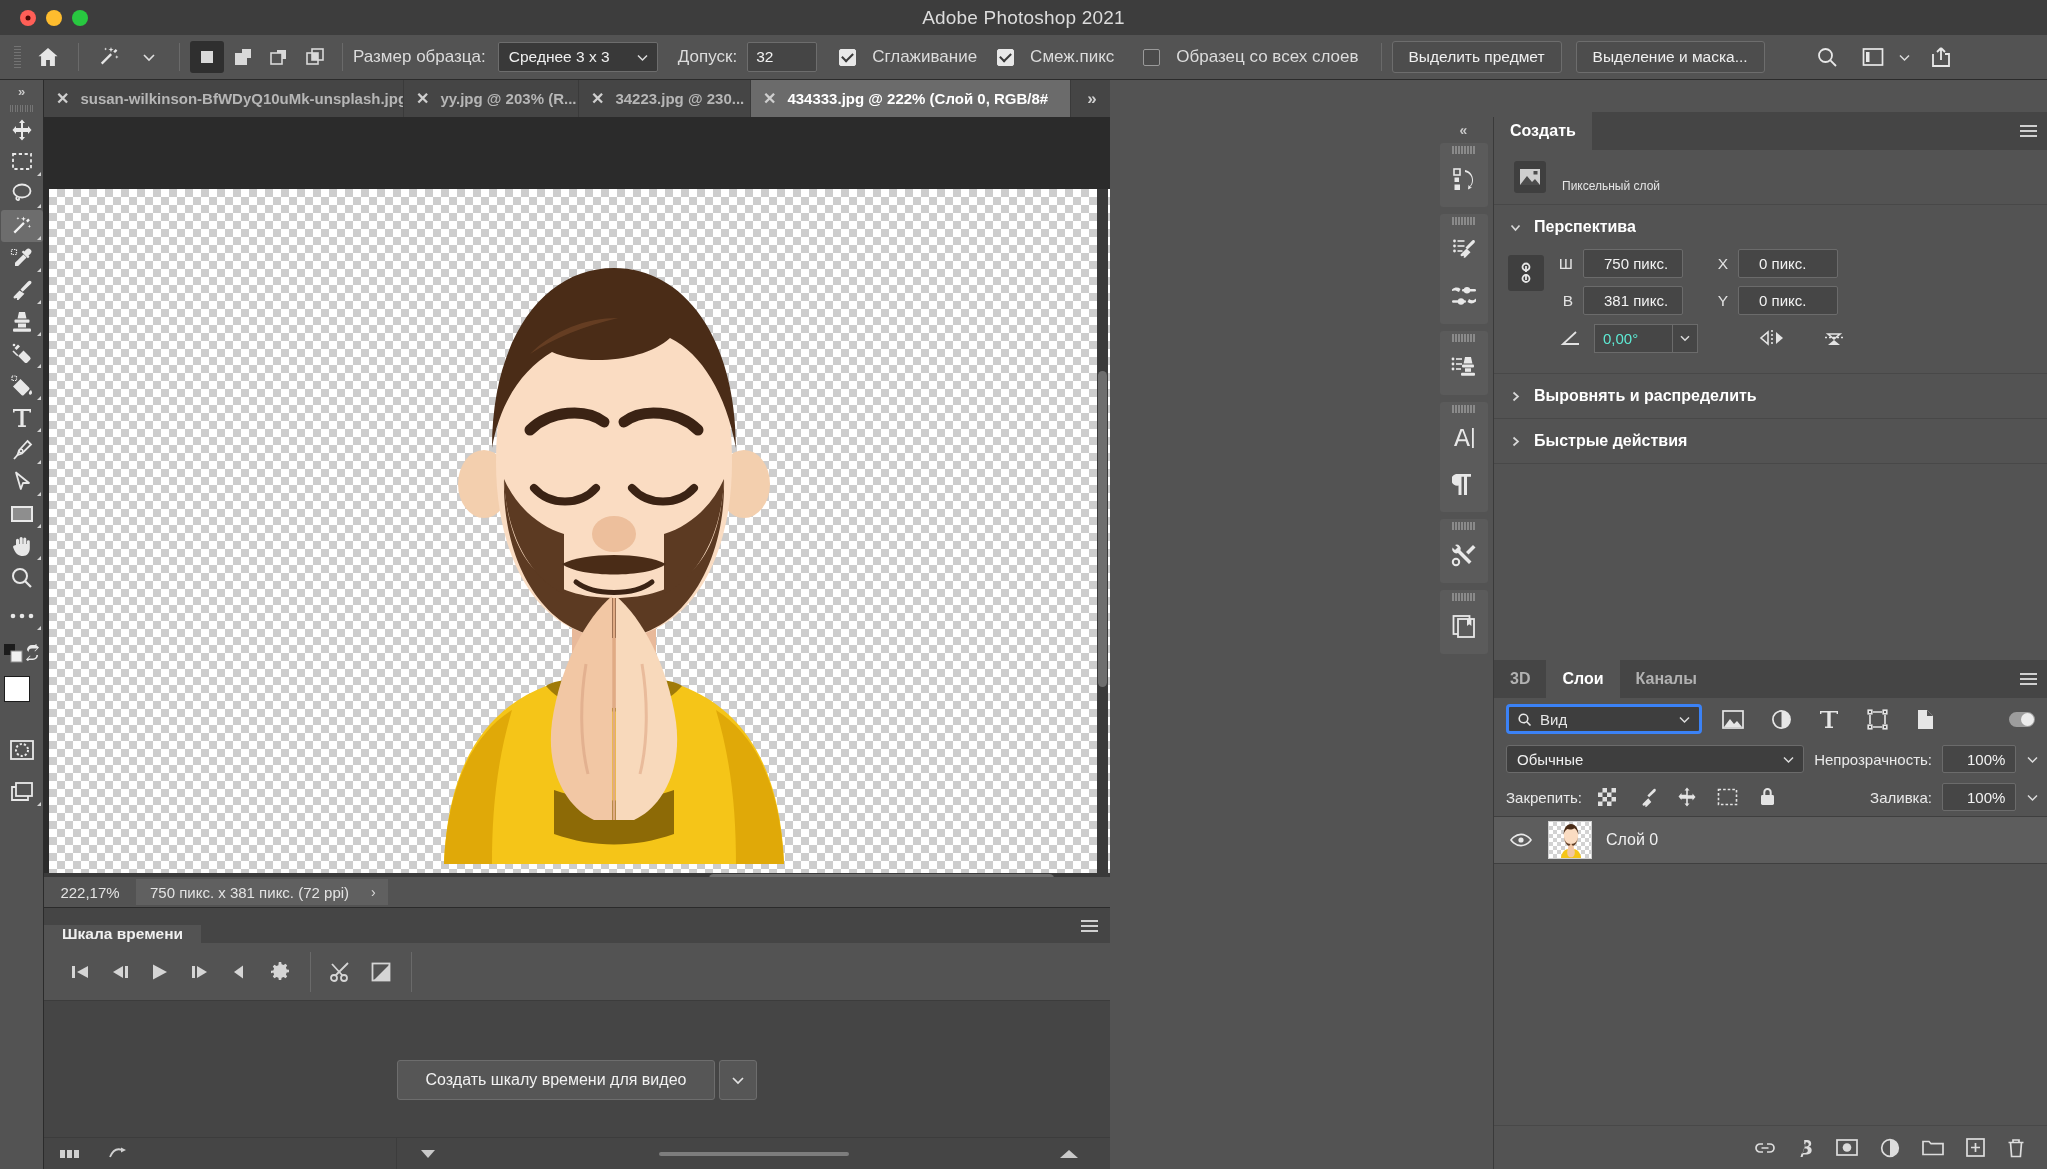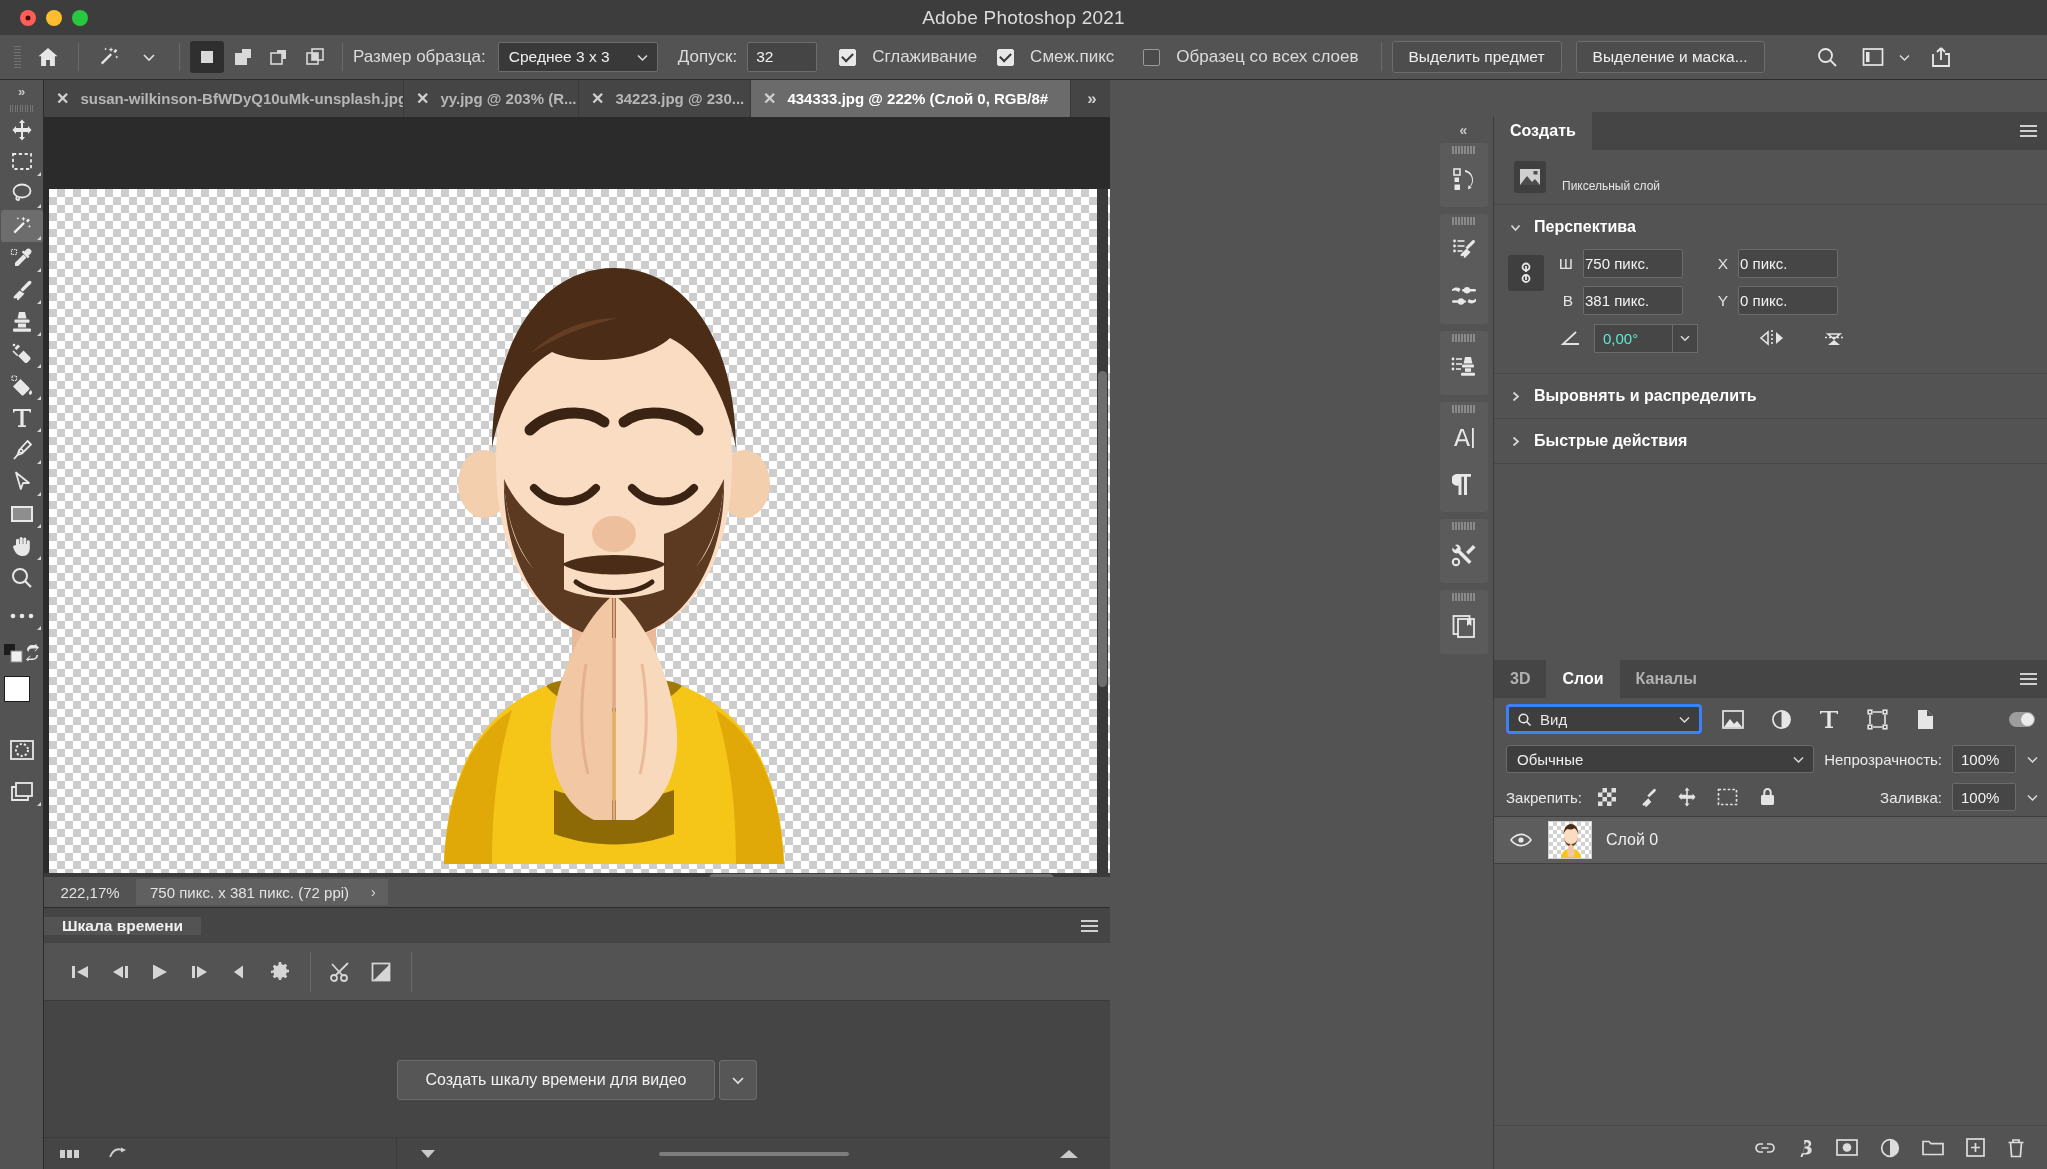--- a/index.html
+++ b/index.html
@@ -152,21 +152,21 @@
   }
   .zoomfield { width: 92px; text-align: center; }
   .docsize { background: #606060; height: 26px; display: flex; align-items: center; gap: 22px; padding: 0 12px 0 14px; }
   .docsize .arrow { font-size: 14px; color: #dadada; }
 
   
   .timeline {
     position: absolute; left: 44px; top: 907px; width: 1066px; height: 262px;
     background: #454545; border-top: 1px solid #2b2b2b;
   }
-  .tl-tabrow { height: 35px; background: #454545; display: flex; align-items: center; position: relative; }
+  .tl-tabrow { height: 35px; background: #454545; display: flex; align-items: flex-end; position: relative; }
   .tl-tab {
     display: flex; align-items: center; padding: 0 18px; background: #535353;
     color: #f0f0f0; font-size: 15.5px; font-weight: bold;
   }
   .tl-menu { position: absolute; right: 12px; top: 50%; transform: translateY(-50%); display: flex; flex-direction: column; gap: 3px; }
   .tl-menu i { display: block; width: 17px; height: 2px; background: #d0d0d0; }
   .tl-controls {
     height: 58px; background: #535353; display: flex; align-items: center; padding-left: 16px; gap: 0;
     border-bottom: 1px solid #3c3c3c;
   }
@@ -222,21 +222,21 @@
   .prop-section { border-bottom: 1px solid #484848; }
   .prop-sec-head { height: 44px; display: flex; align-items: center; gap: 12px; padding-left: 14px; color: #ffffff; font-size: 16px; font-weight: bold; }
   .chev { color: #d8d8d8; font-size: 13px; width: 14px; display: inline-flex; justify-content: center; }
   .xform { padding: 0 14px 20px 14px; display: flex; align-items: flex-start; gap: 14px; }
   .linkbtn { width: 36px; height: 36px; background: #3f3f3f; border-radius: 3px; display: flex; align-items: center; justify-content: center; margin-top: 6px; }
   .xf-rows { flex: 1; }
   .xf-row { display: flex; align-items: center; gap: 10px; margin-bottom: 8px; }
   .xf-lbl { color: #e2e2e2; font-size: 15.5px; width: 15px; text-align: right; }
   .xf-field {
     width: 100px; height: 29px; background: #464646; border: 1px solid #6b6b6b; border-radius: 2px;
-    color: #f3f3f3; font-size: 15px; display: flex; align-items: center; padding-left: 1px;
+    color: #f3f3f3; font-size: 15px; display: flex; align-items: center; padding-left: 20px;
   }
   .xf-gap { width: 10px; }
   .angle-row { display: flex; align-items: center; gap: 10px; margin-top: 4px; }
   .angle-field {
     width: 78px; height: 29px; background: #464646; border: 1px solid #6b6b6b; border-right: none;
     color: #5eead4; font-size: 15px; display: flex; align-items: center; padding-left: 8px;
   }
   .angle-caret { width: 26px; height: 29px; background: #464646; border: 1px solid #6b6b6b; display: flex; align-items: center; justify-content: center; color: #ddd; }
   .flipbtn { width: 40px; height: 30px; display: flex; align-items: center; justify-content: center; color: #e4e4e4; }
 
@@ -253,22 +253,22 @@
   .lay-toggle { margin-left: auto; width: 26px; height: 15px; background: #9d9d9d; border-radius: 8px; position: relative; }
   .lay-toggle::after { content:""; position: absolute; right: 1px; top: 1px; width: 13px; height: 13px; border-radius: 50%; background: #ececec; }
   .blendrow { height: 38px; display: flex; align-items: center; padding: 0 8px 0 12px; gap: 10px; }
   .blendsel {
     flex: 1; height: 28px; background: #3e3e3e; border: 1px solid #6b6b6b; border-radius: 3px;
     display: flex; align-items: center; justify-content: space-between; padding: 0 8px 0 10px;
     color: #f0f0f0; font-size: 15px;
   }
   .opl { color: #eaeaea; font-size: 15px; white-space: nowrap; }
   .opfield {
-    width: 64px; height: 28px; background: #464646; border: 1px solid #6b6b6b; border-radius: 2px;
-    color: #f3f3f3; font-size: 15px; display: flex; align-items: center; padding-left: 8px;
+    width: 74px; height: 28px; background: #464646; border: 1px solid #6b6b6b; border-radius: 2px;
+    color: #f3f3f3; font-size: 15px; display: flex; align-items: center; padding-left: 24px;
   }
   .lockrow { height: 38px; display: flex; align-items: center; padding: 0 8px 0 12px; gap: 10px; }
   .lockico { width: 30px; height: 26px; display: flex; align-items: center; justify-content: center; color: #e4e4e4; }
   .layer-row {
     height: 48px; display: flex; align-items: center; gap: 14px; padding-left: 14px;
     background: #5d5d5d; border-top: 1px solid #3f3f3f; border-bottom: 1px solid #3f3f3f;
   }
   .eye { width: 26px; display: flex; align-items: center; justify-content: center; color: #e8e8e8; }
   .layer-thumb {
     width: 44px; height: 38px; border: 1px solid #cfcfcf; background-color: #ffffff;

